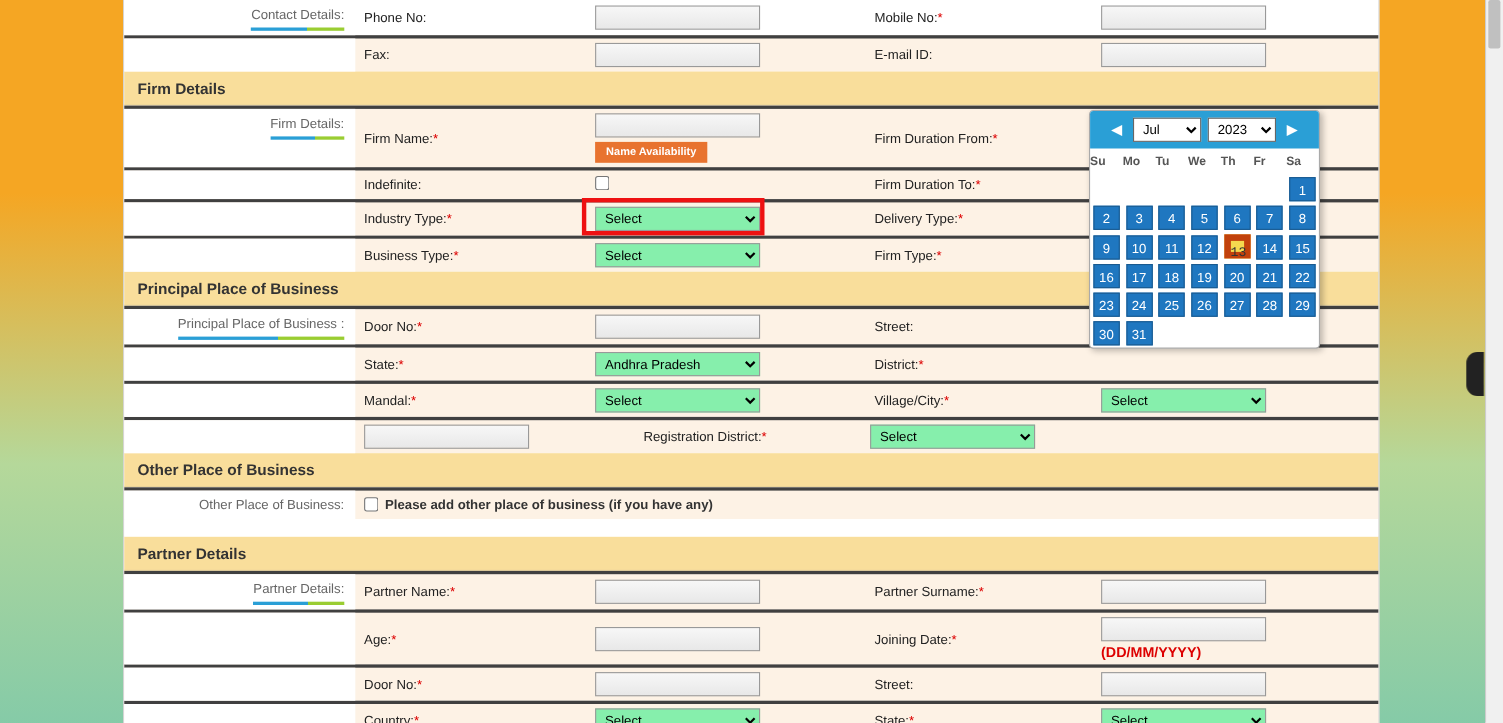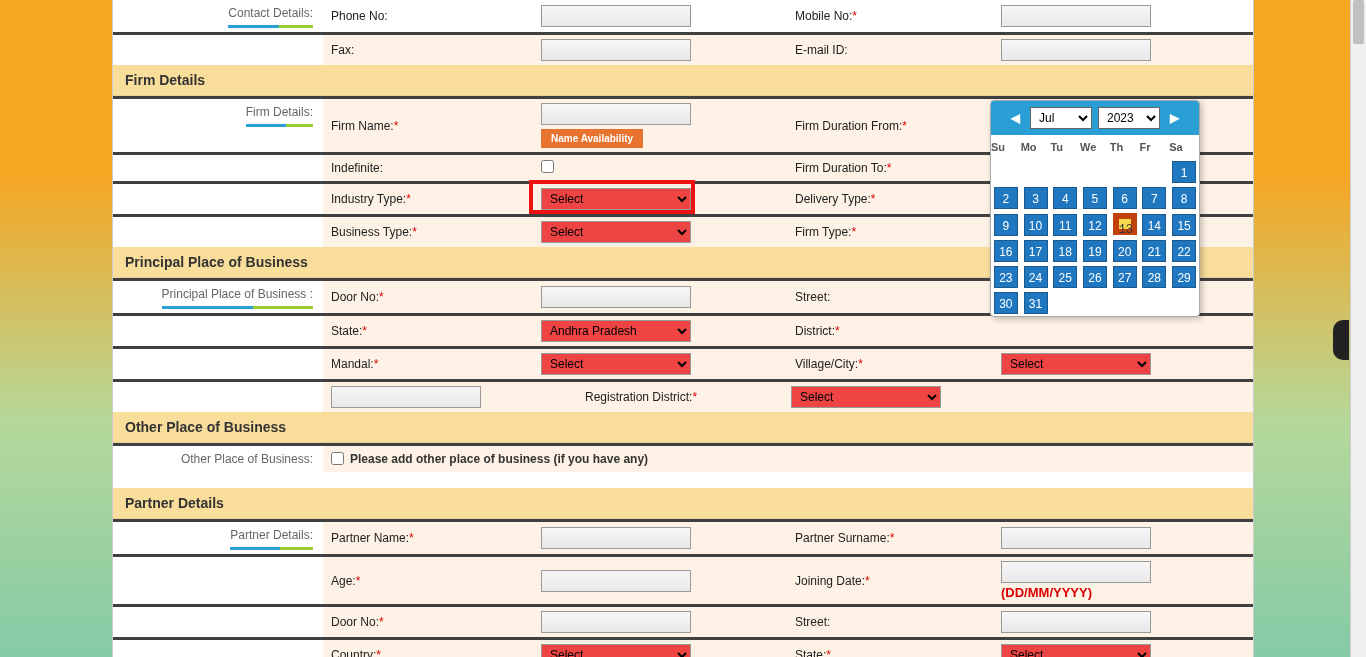--- a/index.html
+++ b/index.html
@@ -83,21 +83,21 @@
 .req { color: #d00; }
 input[type=text], select {
   font-family: inherit;
   font-size: 12px;
   padding: 2px 4px;
   border: 1px solid #999;
   background: linear-gradient(#f7f7f7,#e8e8e8);
   height: 22px;
 }
 input[type=text] { width: 150px; }
-select { width: 150px; background: #ef4444; }
+select { width: 150px; background: #86efac; }
 .btn-orange {
   display: inline-block;
   background: #e8732f;
   color: #fff;
   font-weight: bold;
   font-size: 10px;
   padding: 4px 10px;
   border: none;
   margin-top: 4px;
   cursor: pointer;

